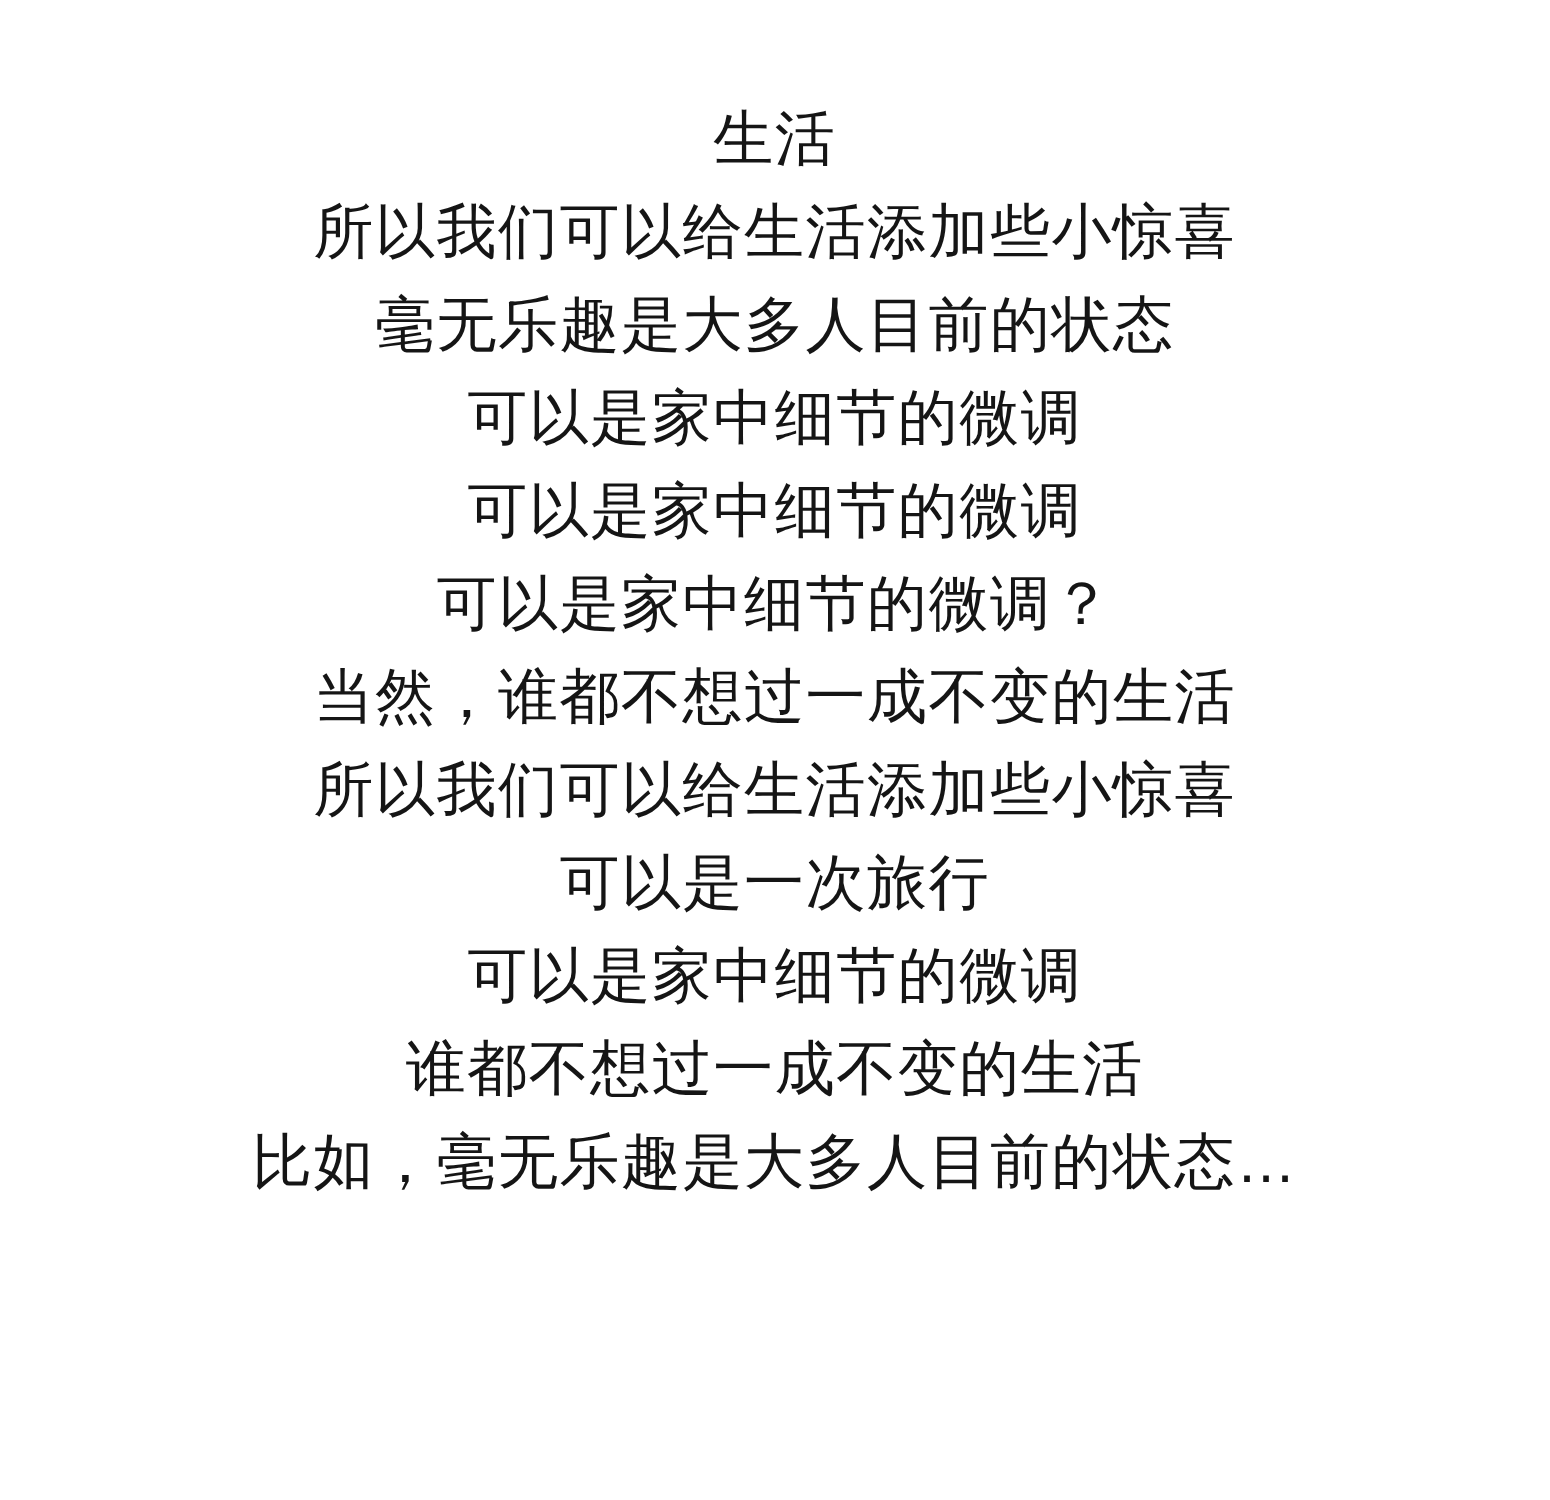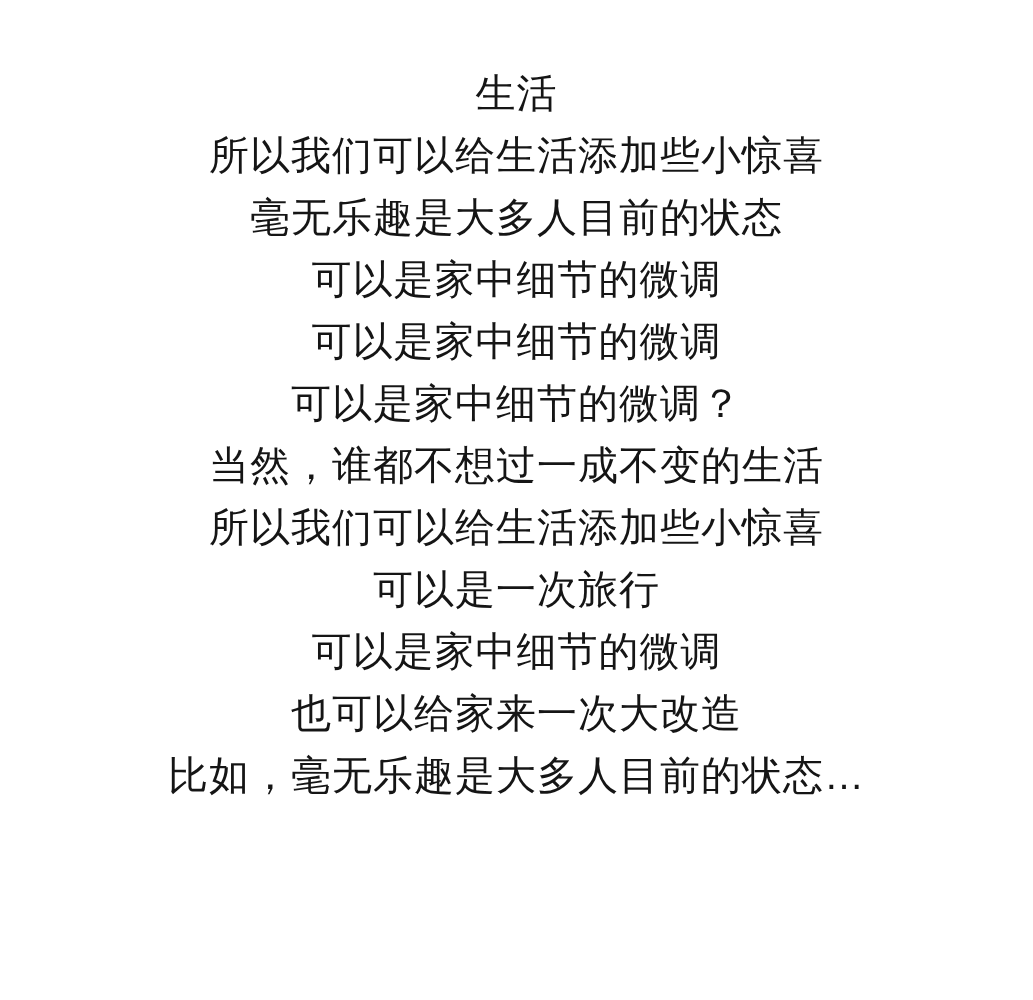--- a/index.html
+++ b/index.html
@@ -42,15 +42,15 @@
   <div class="poem-line">生活</div>
   <div class="poem-line">所以我们可以给生活添加些小惊喜</div>
   <div class="poem-line">毫无乐趣是大多人目前的状态</div>
   <div class="poem-line">可以是家中细节的微调</div>
   <div class="poem-line">可以是家中细节的微调</div>
   <div class="poem-line">可以是家中细节的微调？</div>
   <div class="poem-line">当然，谁都不想过一成不变的生活</div>
   <div class="poem-line">所以我们可以给生活添加些小惊喜</div>
   <div class="poem-line">可以是一次旅行</div>
   <div class="poem-line">可以是家中细节的微调</div>
-  <div class="poem-line">也可以给家来一次大改造</div>
+  <div class="poem-line">谁都不想过一成不变的生活</div>
   <div class="poem-line">比如，毫无乐趣是大多人目前的状态…</div>
 </div>
 
 </body></html>

